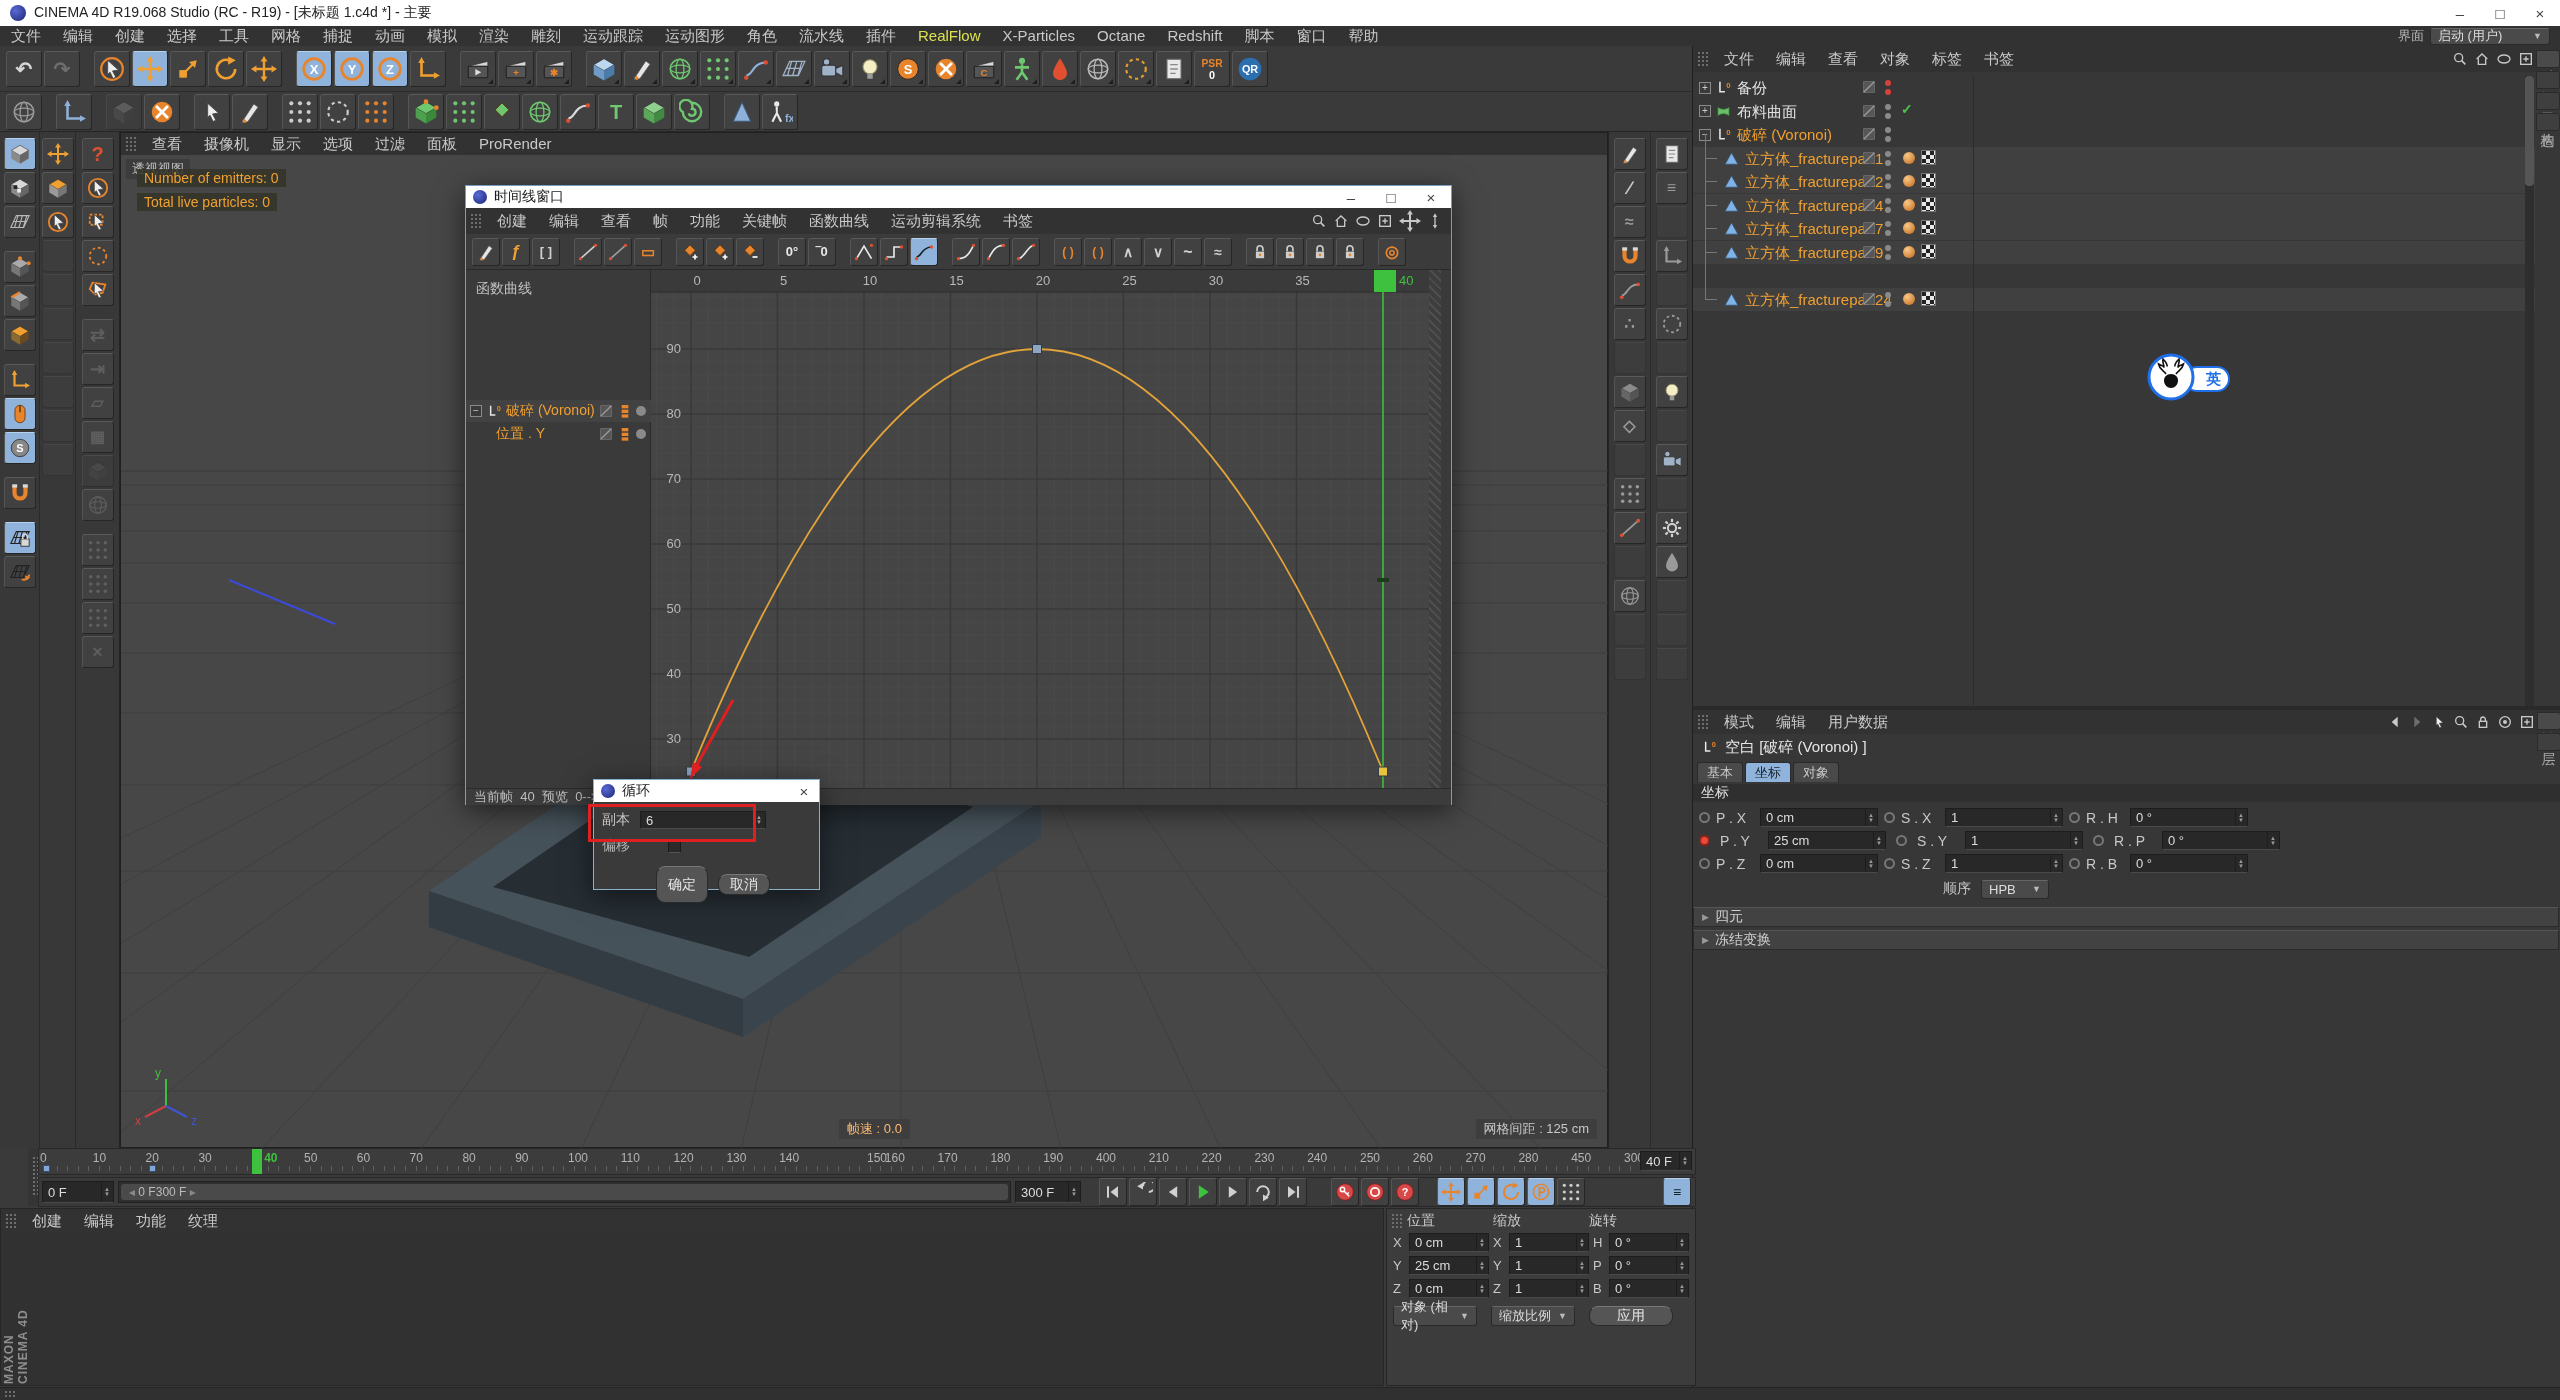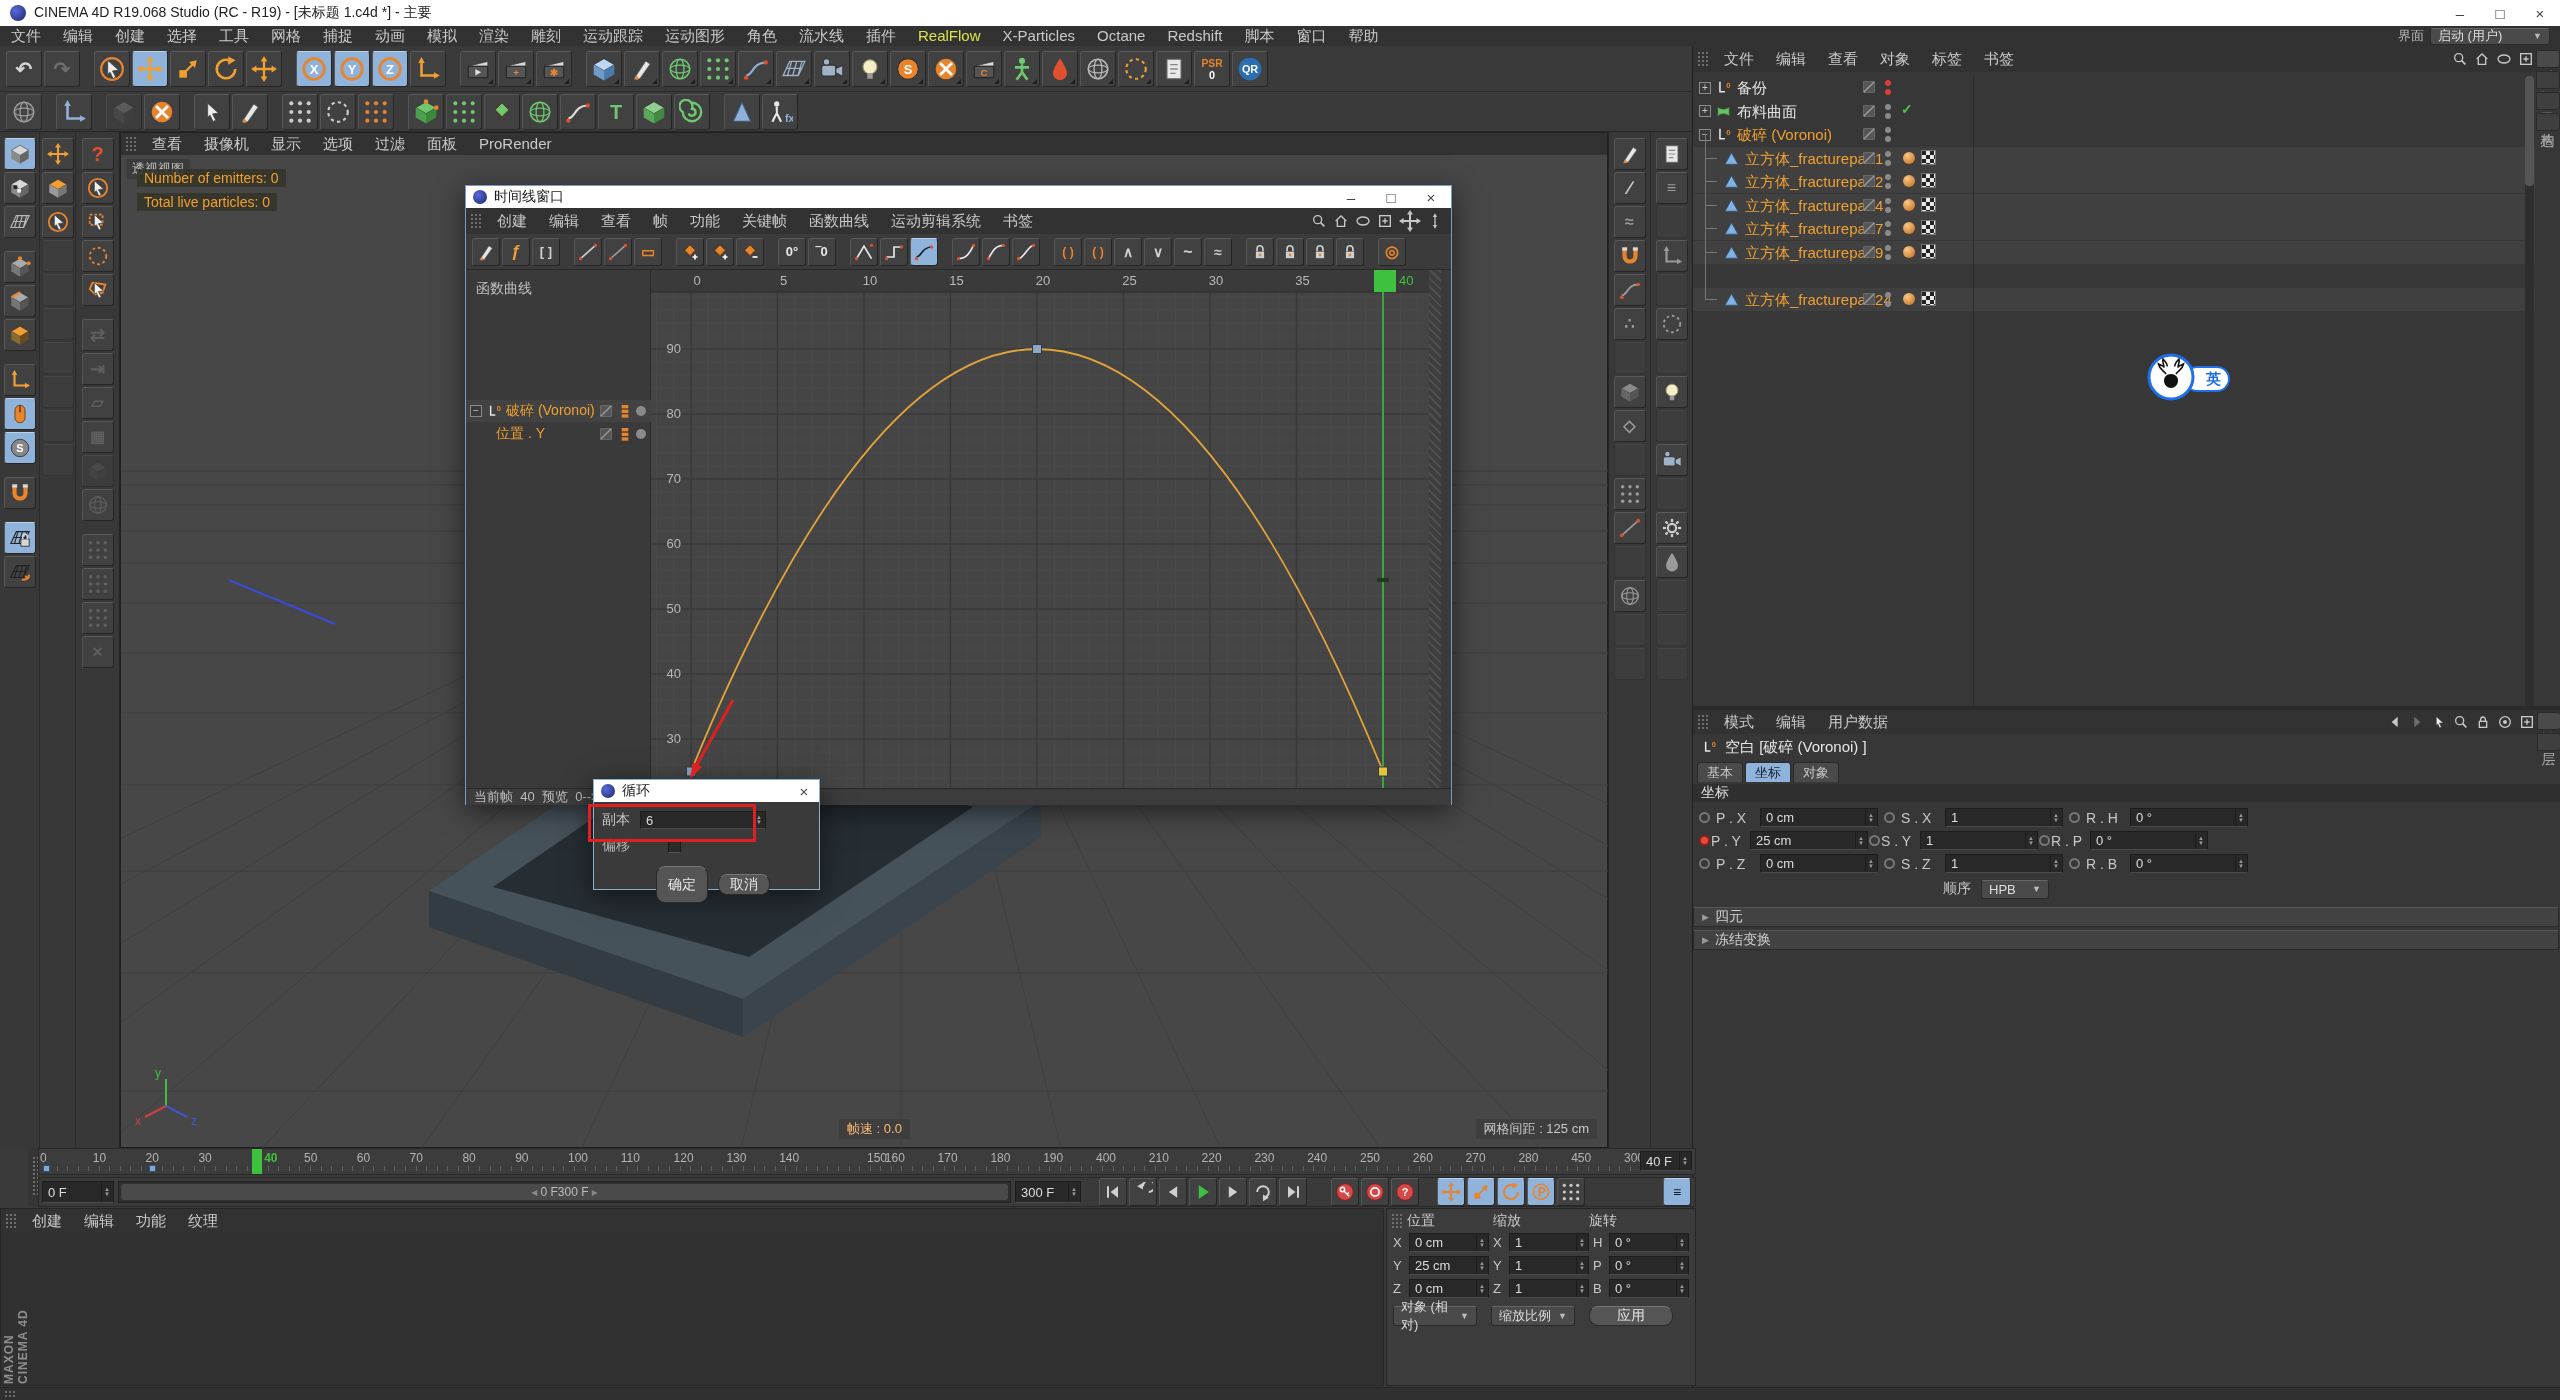--- a/index.html
+++ b/index.html
@@ -1197,21 +1197,21 @@
       <span class="kdot "></span>
       <span style="width:38px;font-size:14px">R . H</span>
       <span class="field" style="width:118px;height:19px">
             <span>0 °</span>
             <span class="spin">
               <span>▲</span>
               <span>▼</span>
             </span>
           </span>
         </div>
-        <div class="flex" style="gap: 1px; margin-bottom: 4px;">
+        <div class="flex" style="gap: 10px; margin-bottom: 4px;">
       <span class="kdot on"></span>
       <span style="width:38px;font-size:14px">P . Y</span>
       <span class="field" style="width:118px;height:19px">
             <span>25 cm</span>
             <span class="spin">
               <span>▲</span>
               <span>▼</span>
             </span>
           </span>
       <span class="kdot "></span>
@@ -1335,21 +1335,21 @@
   </div>
 <div class="abs flex" style="left:38px;top:1177px;width:1658px;height:30px;background:#3a3a3a;border:1px solid #282828;gap:4px">
   <span class="field" style="width:72px;height:22px;margin-left:3px">
     <span>0 F</span>
       <span class="spin">
         <span>▲</span>
         <span>▼</span>
       </span>
   </span>
   <div style="flex:1;height:22px;background:#2e2e2e;border:1px solid #222;position:relative">
-    <div class="abs" style="left:2px;top:2px;right:2px;bottom:2px;background:#4a4a4a;border-radius:3px;display:flex;align-items:center;justify-content:center;padding:0 8px;font-size:12px;color:#bbb">
+    <div class="abs" style="left:2px;top:2px;right:2px;bottom:2px;background:#4a4a4a;border-radius:3px;display:flex;align-items:center;justify-content:flex-start;padding:0 8px;font-size:12px;color:#bbb">
       <span><span style="color:#888">◂ </span><span>0 F</span></span>
       <span><span>300 F</span><span style="color:#888"> ▸</span></span>
     </div>
   </div>
   <span class="field" style="width:66px;height:22px">
     <span>300 F</span>
       <span class="spin">
         <span>▲</span>
         <span>▼</span>
       </span>

